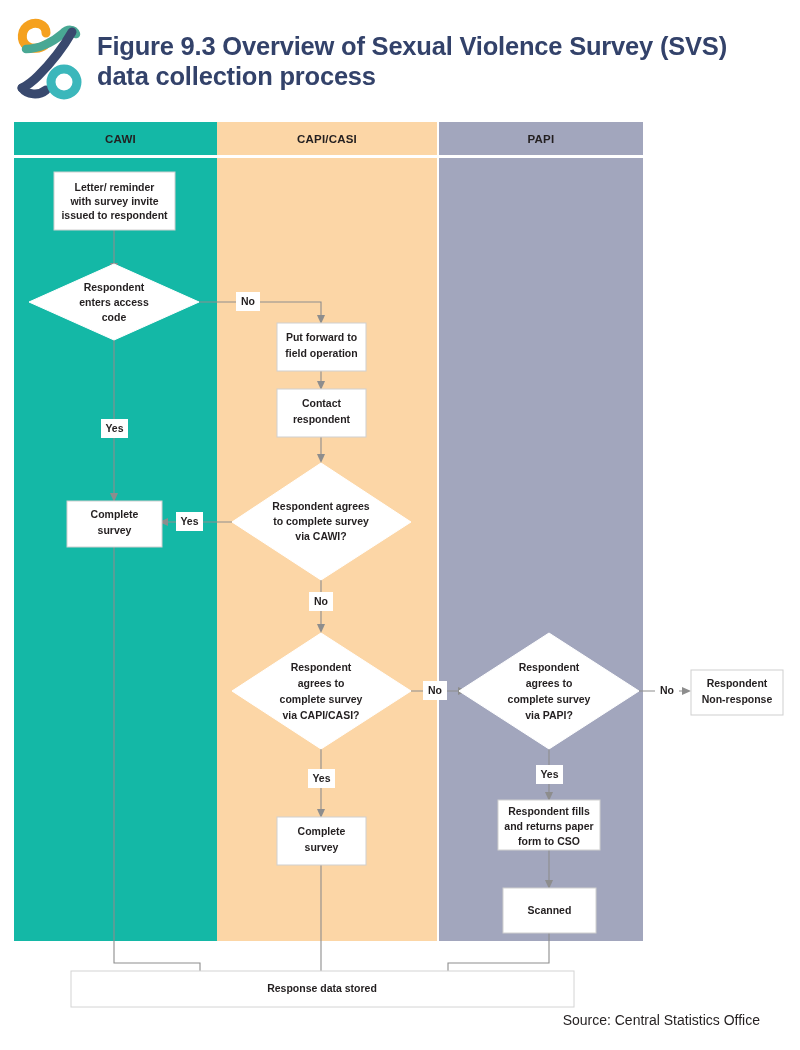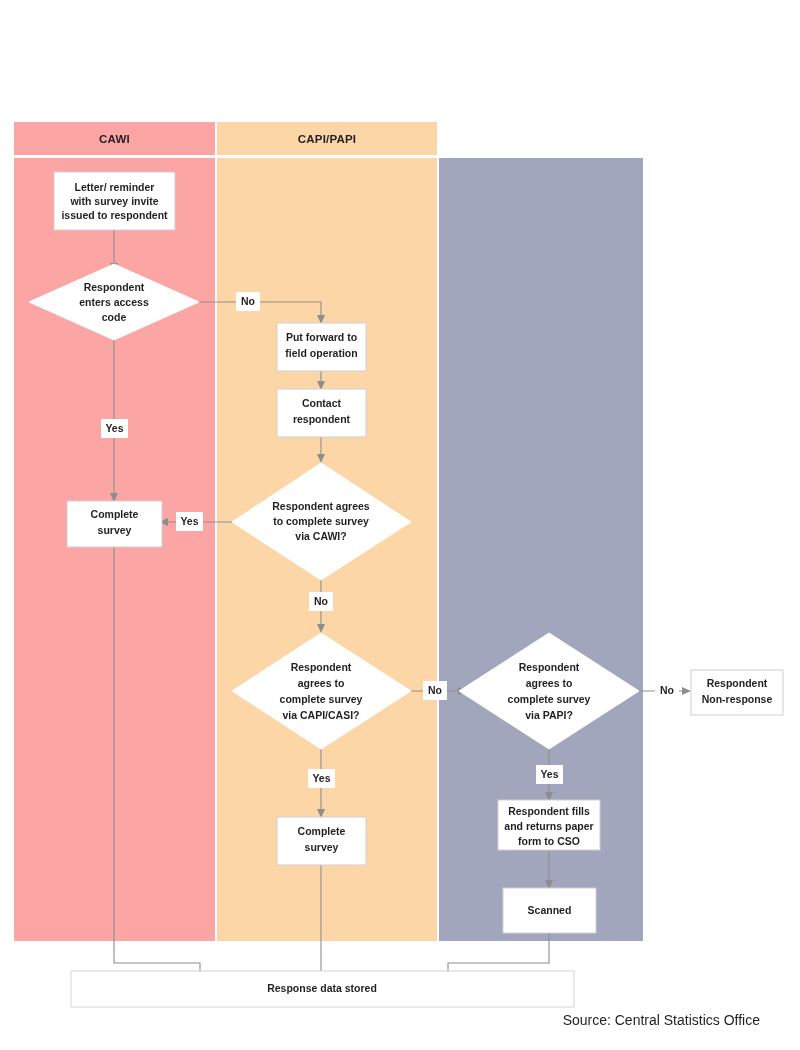--- a/index.html
+++ b/index.html
@@ -23,21 +23,21 @@
   }
 
   
   .lane-head{
     position:absolute;height:33px;
     display:flex;align-items:center;justify-content:center;
     font-size:11.5px;font-weight:bold;color:#231f20;letter-spacing:0.2px;
   }
   .lane-body{position:absolute;top:158px;height:783px;}
 
-  .lane-cawi-c{background:#fca5a5;}
+  .lane-cawi-c{background:#14b8a6;padding-left:6px;}
   .lane-capi-c{background:#fcd6a6;}
   .lane-papi-c{background:#a2a6bd;}
 
   
   #flow{position:absolute;left:0;top:0;width:800px;height:1050px;}
   .nodebox{fill:#ffffff;stroke:#cfcfcf;stroke-width:1;}
   .nodediamond{fill:#ffffff;stroke:#ffffff;stroke-width:1;}
   .nodetext{
     font-family:"Liberation Sans", sans-serif;
     font-size:10.5px;font-weight:bold;fill:#231f20;
@@ -62,26 +62,41 @@
   .source{
     position:absolute;right:40px;top:1012px;
     font-size:14px;color:#231f20;font-weight:normal;
   }
 </style>
 </head>
 <body>
 
 <div id="figure-root">
 
+  <div class="header">
+    <svg class="logo" viewBox="0 0 74 86">
+      <g fill="none" stroke-linecap="round">
+        <path d="M34 17 C34 8, 24 5, 17 9 C9 13, 8 25, 15 30 C20 33.5, 28 33, 33 29" stroke="#f5a11f" stroke-width="9"></path>
+        <path d="M14 33 C26 33, 40 27, 50 18 C56 12, 62 13, 64 18" stroke="#49a894" stroke-width="8.5"></path>
+        <path d="M60 16 C52 30, 40 46, 26 60 C20 66, 14 70, 10 72" stroke="#39496e" stroke-width="9"></path>
+        <path d="M10 72 C15 79, 27 80, 34 74" stroke="#39496e" stroke-width="9"></path>
+        <circle cx="52" cy="66" r="13" stroke="#3bb7bb" stroke-width="9"></circle>
+      </g>
+    </svg>
+    <div class="fig-title">Figure 9.3 Overview of Sexual Violence Survey (SVS) data collection process</div>
+  </div>
 
   <div class="lane-head lane-cawi-c" style="left:14px;top:122px;width:201px;">
     <span>CAWI</span>
   </div>
   <div class="lane-head lane-capi-c" style="left:217px;top:122px;width:220px;">
-    <span>CAPI/PAPI</span>
+    <span>CAPI/CASI</span>
+  </div>
+  <div class="lane-head lane-papi-c" style="left:439px;top:122px;width:204px;">
+    <span>PAPI</span>
   </div>
 
   <div class="lane-body lane-cawi-c" style="left:14px;width:201px;"></div>
   <div class="lane-body lane-capi-c" style="left:217px;width:220px;"></div>
   <div class="lane-body lane-papi-c" style="left:439px;width:204px;"></div>
 
   <svg id="flow" viewBox="0 0 800 1050">
 
     <g>
 

